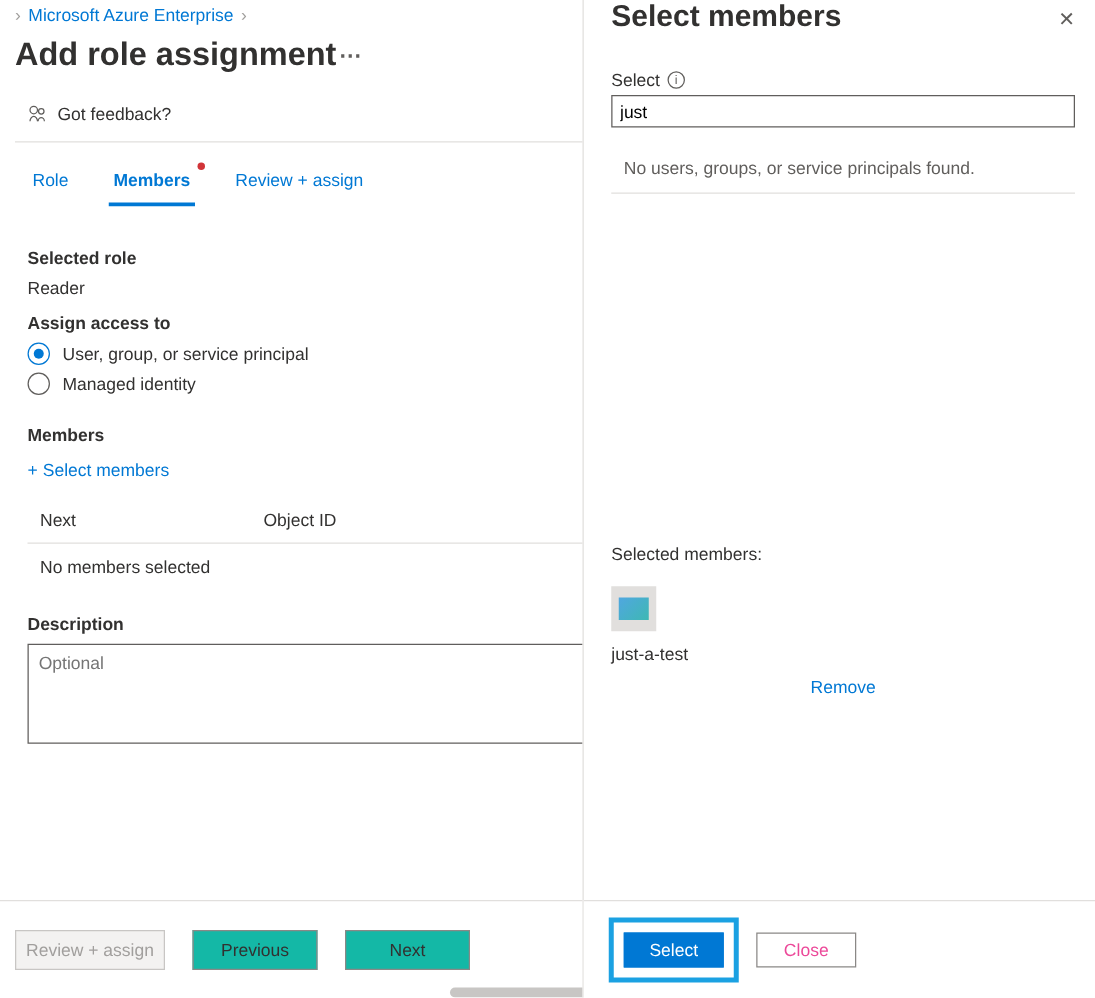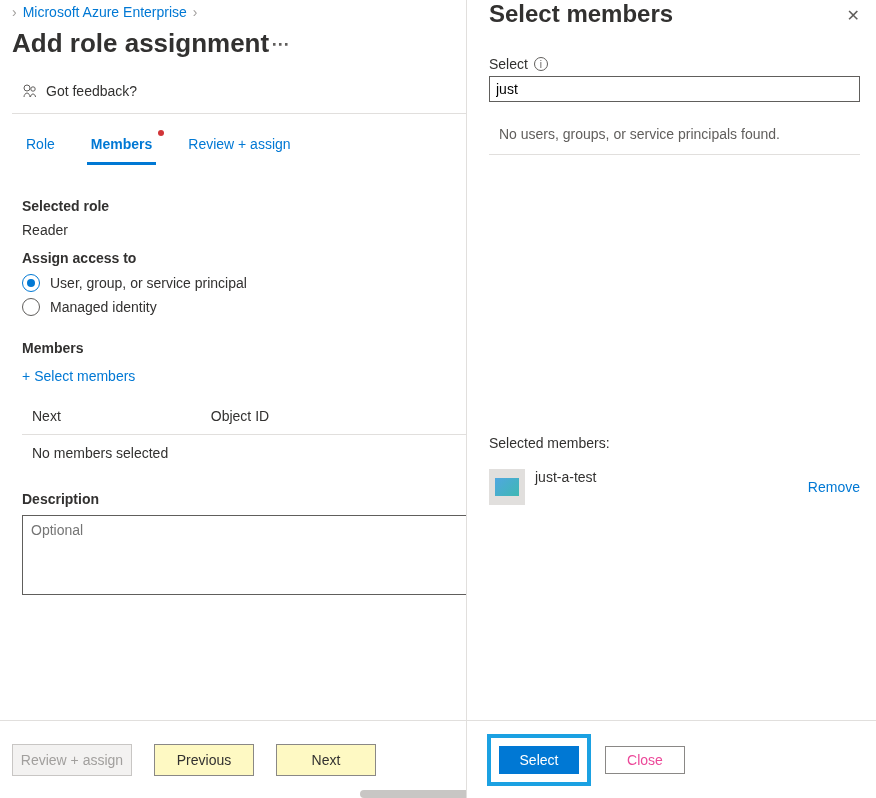--- a/index.html
+++ b/index.html
@@ -108,21 +108,21 @@
   .footer-bar {
     position: absolute; left: 0; right: 0; bottom: 0;
     border-top: 1px solid #e1dfdd;
     height: 78px;
     display: flex; align-items: center; gap: 22px;
     padding: 0 12px;
     background: #fff;
   }
   .btn {
     min-width: 120px; height: 32px;
-    border: 1px solid #8a8886; background: #fef9c3;
+    border: 1px solid #8a8886; background: #14b8a6;
     font-size: 14px; cursor: pointer;
     display:flex;align-items:center;justify-content:center;
   }
   .btn.disabled { background: #f3f2f1; color: #a19f9d; border-color: #c8c6c4; }
   .btn.narrow { min-width: 100px; }
   
   .flyout {
     position: absolute; top: 0; right: 0; bottom: 0;
     width: 410px; background: #fff;
     border-left: 1px solid #e1dfdd;
@@ -147,20 +147,21 @@
   }
   .results-area {
     border-bottom: 1px solid #e1dfdd;
     padding: 24px 0 12px 10px;
     color: #605e5c;
   }
   .selected-label { margin: 280px 0 12px 0; }
   .member-item {
     display:flex; align-items:flex-start; gap:10px;
     padding: 6px 0;
+    flex-direction: column;
   }
   .member-thumb {
     width:36px;height:36px;background:#e1dfdd;
     display:flex;align-items:center;justify-content:center;
     position:relative; overflow:hidden;
   }
   .member-thumb-inner {
     width:24px;height:18px;
     background:linear-gradient(135deg,#50a7e0,#3eb8b3);
   }

